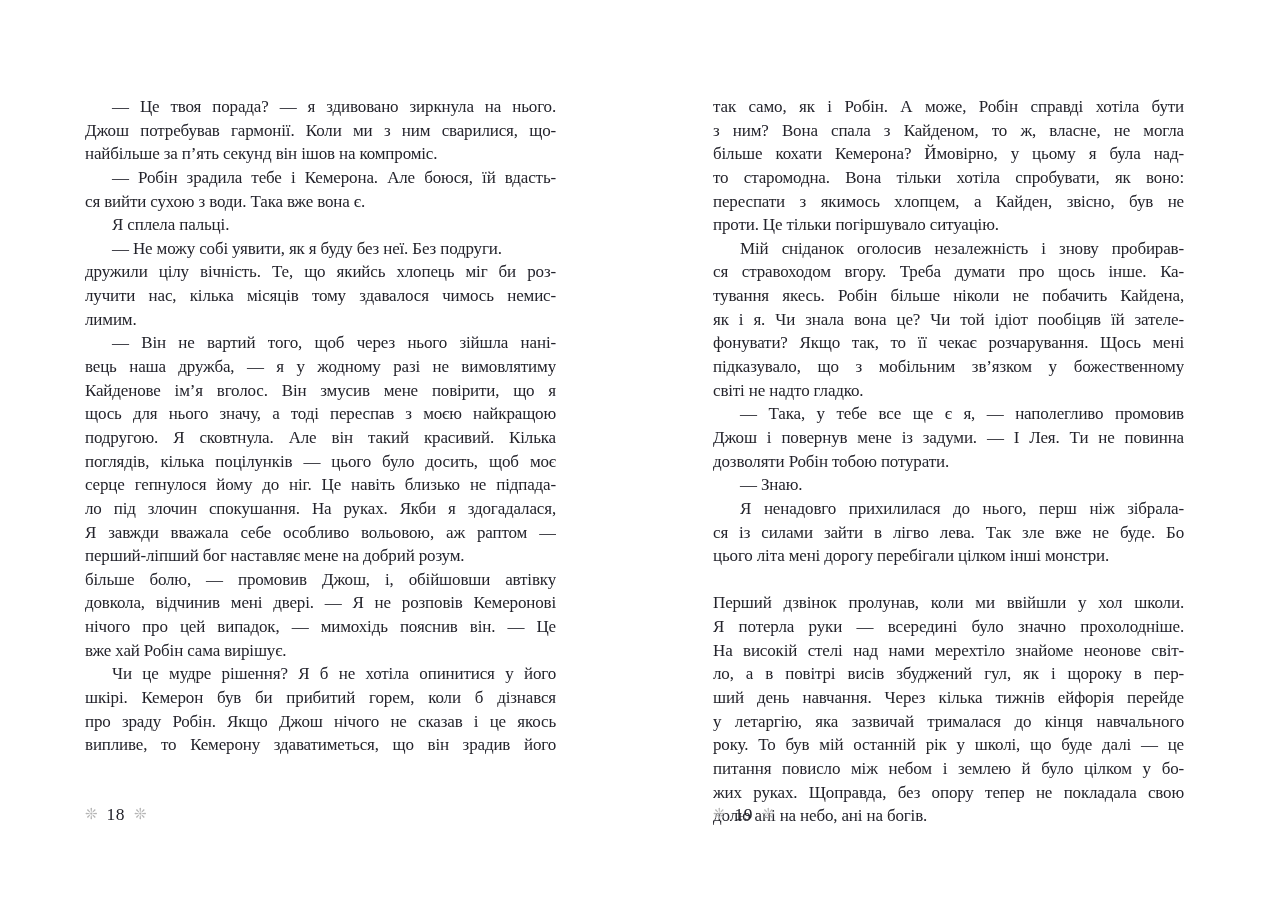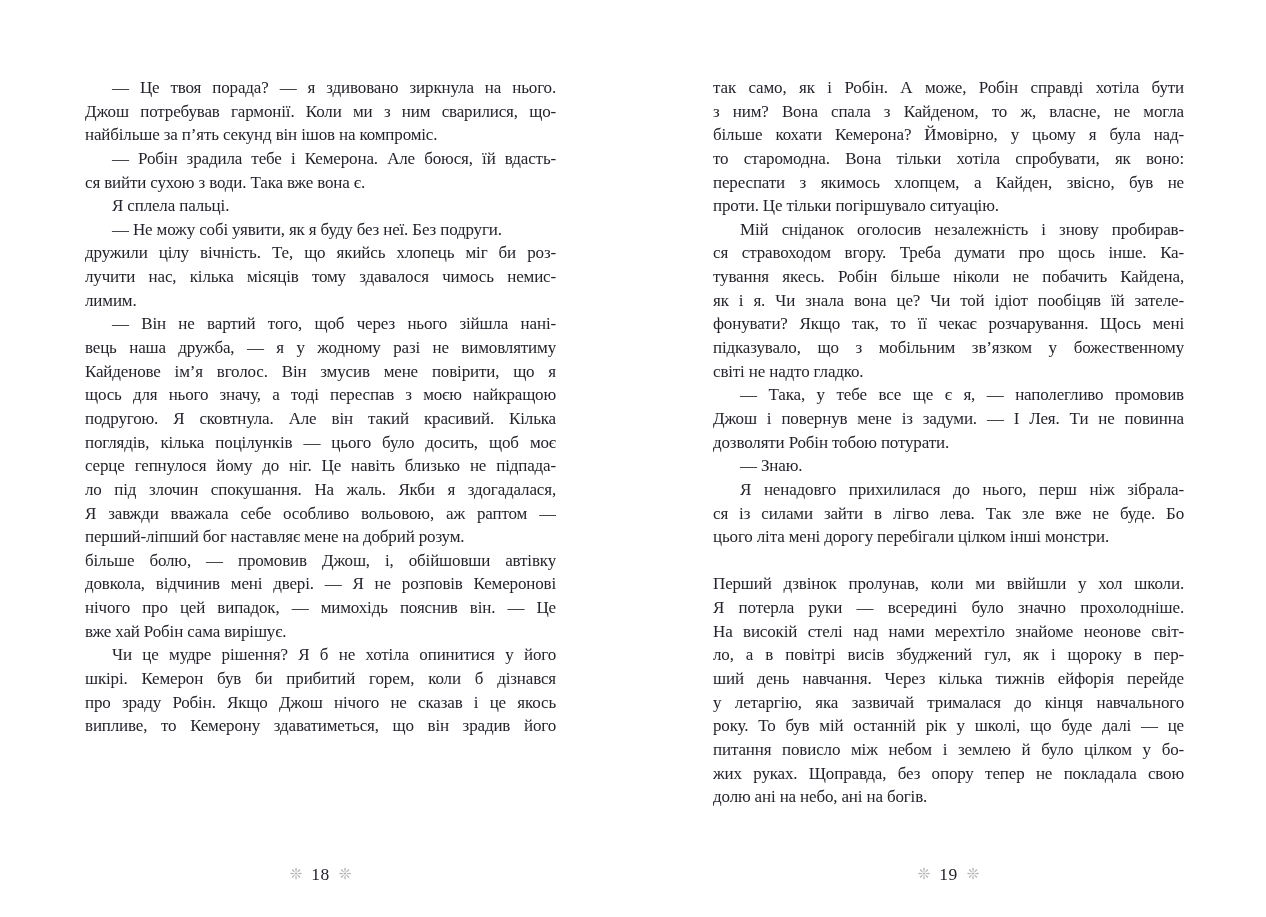--- a/index.html
+++ b/index.html
@@ -12,39 +12,39 @@
   .spread { position: relative; width: 1266px; height: 917px; background: #ffffff; }
   .page { position: absolute; top: 0; width: 471px; height: 917px; }
   .page-left  { left: 85px; }
   .page-right { left: 713px; }
   .text-block {
     padding-top: 76px;
     font-size: 17px;
     line-height: 23.65px;
     color: #23232b;
     letter-spacing: -0.15px;
+    margin-top: 19px;
   }
   .paragraph { margin: 0; }
   .line {
     text-align: justify;
     text-align-last: justify;
     -moz-text-align-last: justify;
     text-justify: inter-word;
     white-space: normal;
     height: 23.65px;
     overflow: hidden;
   }
   .line.last { text-align-last: left; -moz-text-align-last: left; }
   .line.indent { text-indent: 27px; }
   .section-break { height: 23.65px; }
   .footer {
     position: absolute;
-    top: 864px;
+    top: 804px;
     left: 0; right: 0;
-    text-align: center;
     color: #23232b;
   }
   .footer .orn {
     color: #b4b4b4;
     font-size: 15px;
     vertical-align: 1px;
   }
   .footer .orn.left-orn  { margin-right: 9px; }
   .footer .orn.right-orn { margin-left: 9px; }
   .footer .pagenum {
@@ -80,21 +80,21 @@
           <div class="line last">лимим.</div>
         </div>
         <div class="paragraph">
           <div class="line indent">— Він не вартий того, щоб через нього зійшла нані-</div>
           <div class="line">вець наша дружба, — я у жодному разі не вимовлятиму</div>
           <div class="line">Кайденове ім’я вголос. Він змусив мене повірити, що я</div>
           <div class="line">щось для нього значу, а тоді переспав з моєю найкращою</div>
           <div class="line">подругою. Я сковтнула. Але він такий красивий. Кілька</div>
           <div class="line">поглядів, кілька поцілунків — цього було досить, щоб моє</div>
           <div class="line">серце гепнулося йому до ніг. Це навіть близько не підпада-</div>
-          <div class="line">ло під злочин спокушання. На жаль. Якби я здогадалася,</div>
+          <div class="line">ло під злочин спокушання. На руках. Якби я здогадалася,</div>
           <div class="line">Я завжди вважала себе особливо вольовою, аж раптом —</div>
           <div class="line last">перший-ліпший бог наставляє мене на добрий розум.</div>
         </div>
         <div class="paragraph">
           <div class="line">більше болю, — промовив Джош, і, обійшовши автівку</div>
           <div class="line">довкола, відчинив мені двері. — Я не розповів Кемеронові</div>
           <div class="line">нічого про цей випадок, — мимохідь пояснив він. — Це</div>
           <div class="line last">вже хай Робін сама вирішує.</div>
         </div>
         <div class="paragraph">

